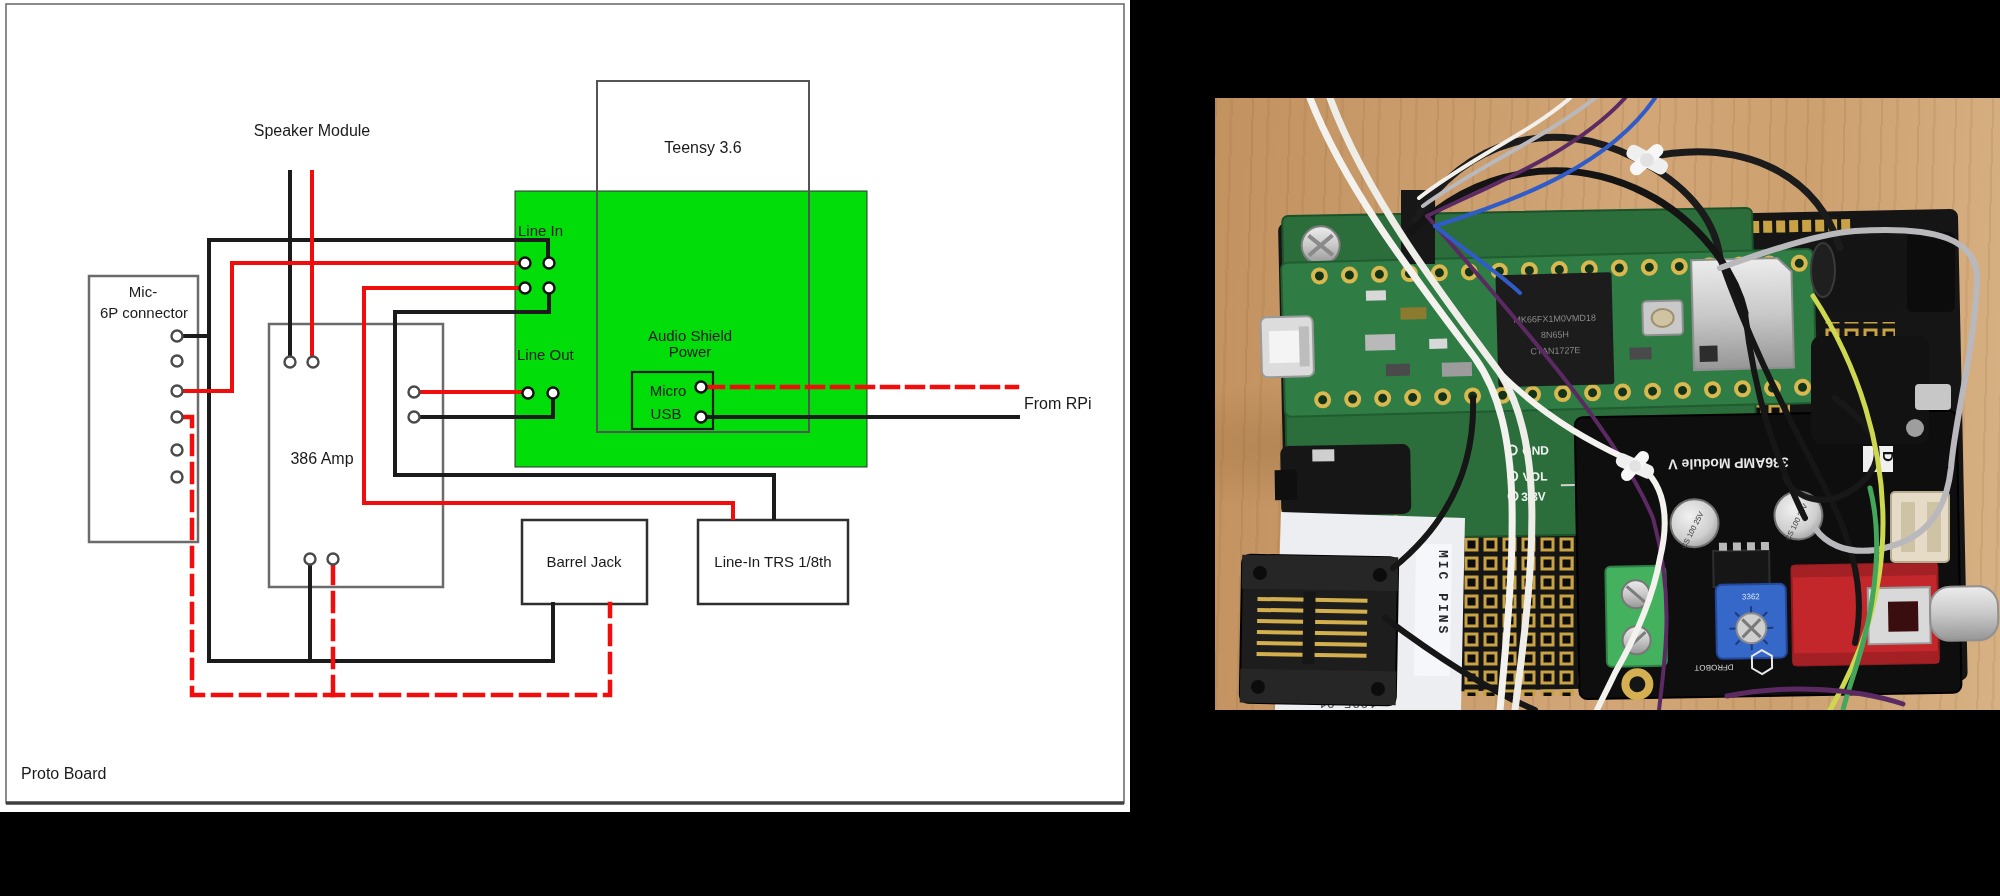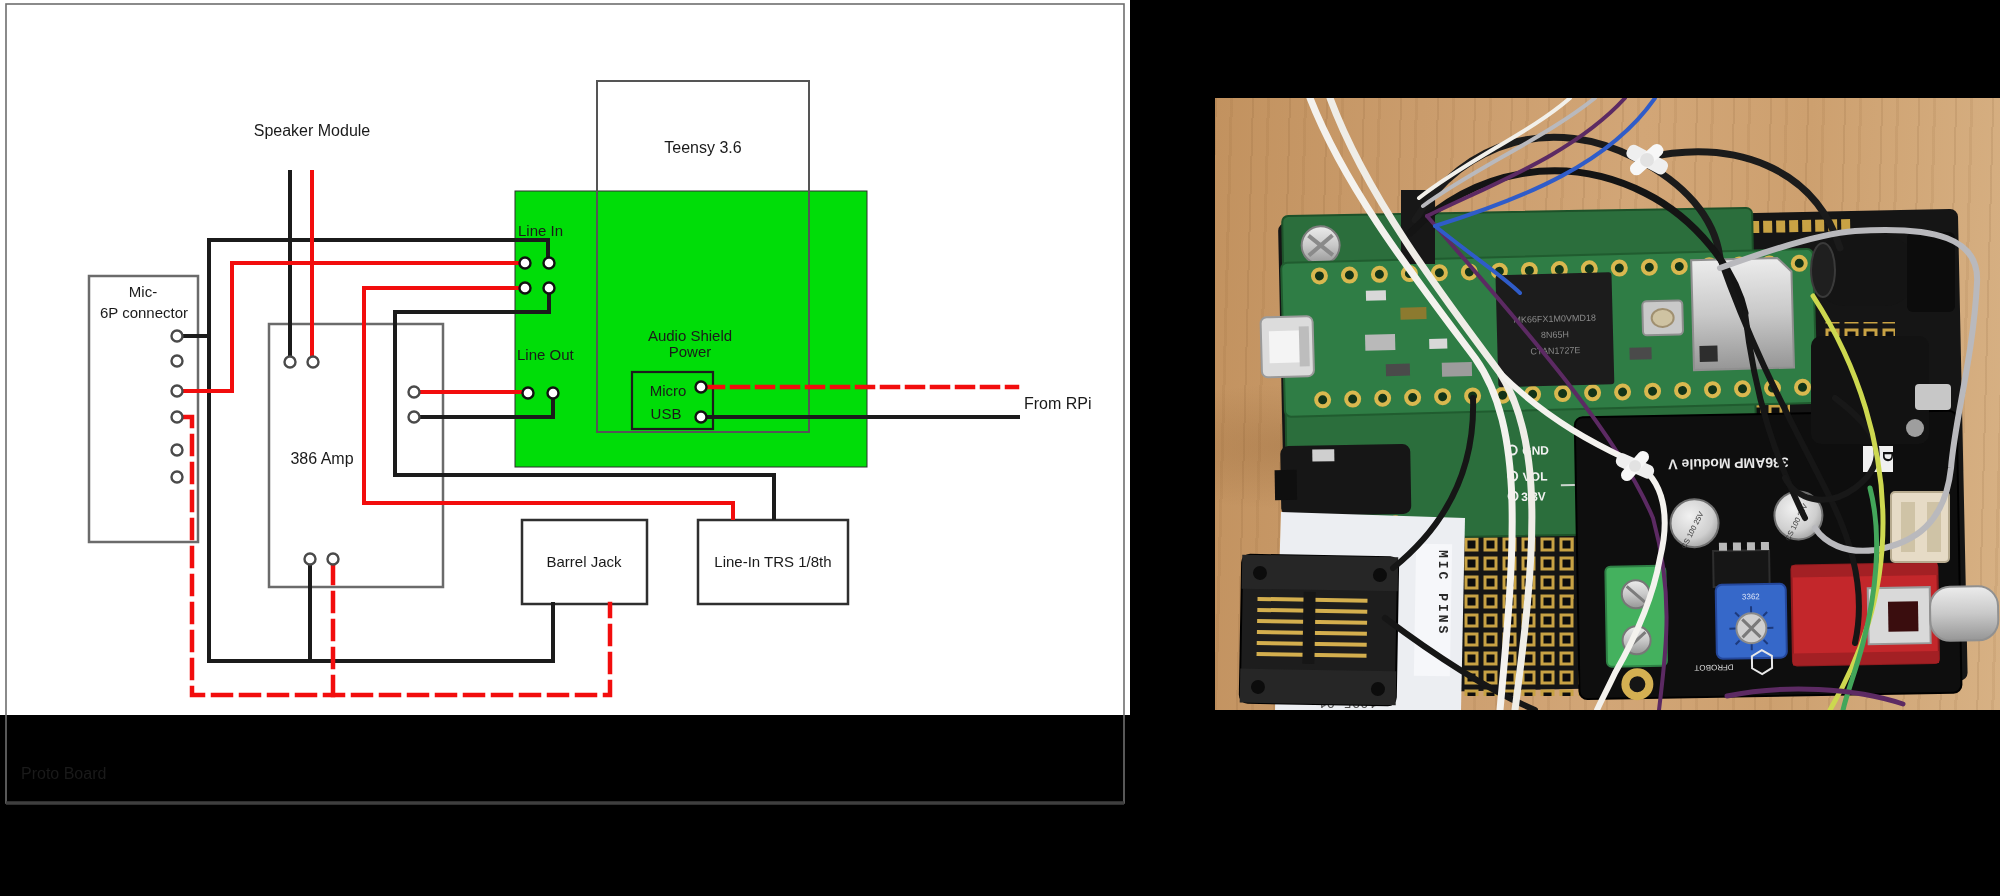--- a/index.html
+++ b/index.html
@@ -1,21 +1,21 @@
 <!DOCTYPE html>
 <html><head>
 <meta charset="utf-8">
 <style>
   html,body{margin:0;padding:0;background:#000;}
   body{width:2000px;height:896px;overflow:hidden;position:relative;
        font-family:"Liberation Sans",sans-serif;}
   .stage{position:absolute;inset:0;width:2000px;height:896px;background:#000;}
 
   
-  .slide{position:absolute;left:0;top:0;width:1130px;height:715px;background:#fff;}
+  .slide{position:absolute;left:0;top:0;width:1130px;height:812px;background:#fff;}
   .slide svg{display:block;width:1130px;height:812px;}
   .dlabel{font-family:"Liberation Sans",sans-serif;fill:#1a1a1a;font-size:15px;}
   .dlabel.big{font-size:16px;}
   .wire{fill:none;stroke-linecap:square;}
   .wire.blk{stroke:#1b1b1b;stroke-width:4;}
   .wire.red{stroke-width:4;}
   .wire.dash{stroke-dasharray:18 10;stroke-width:4.5;}
   .wire.dash2{stroke-dasharray:16 9;stroke-width:4.5;}
   .pin{fill:#fff;stroke:#111;stroke-width:2.4;}
   .pin.gray{stroke:#4a4a4a;}

